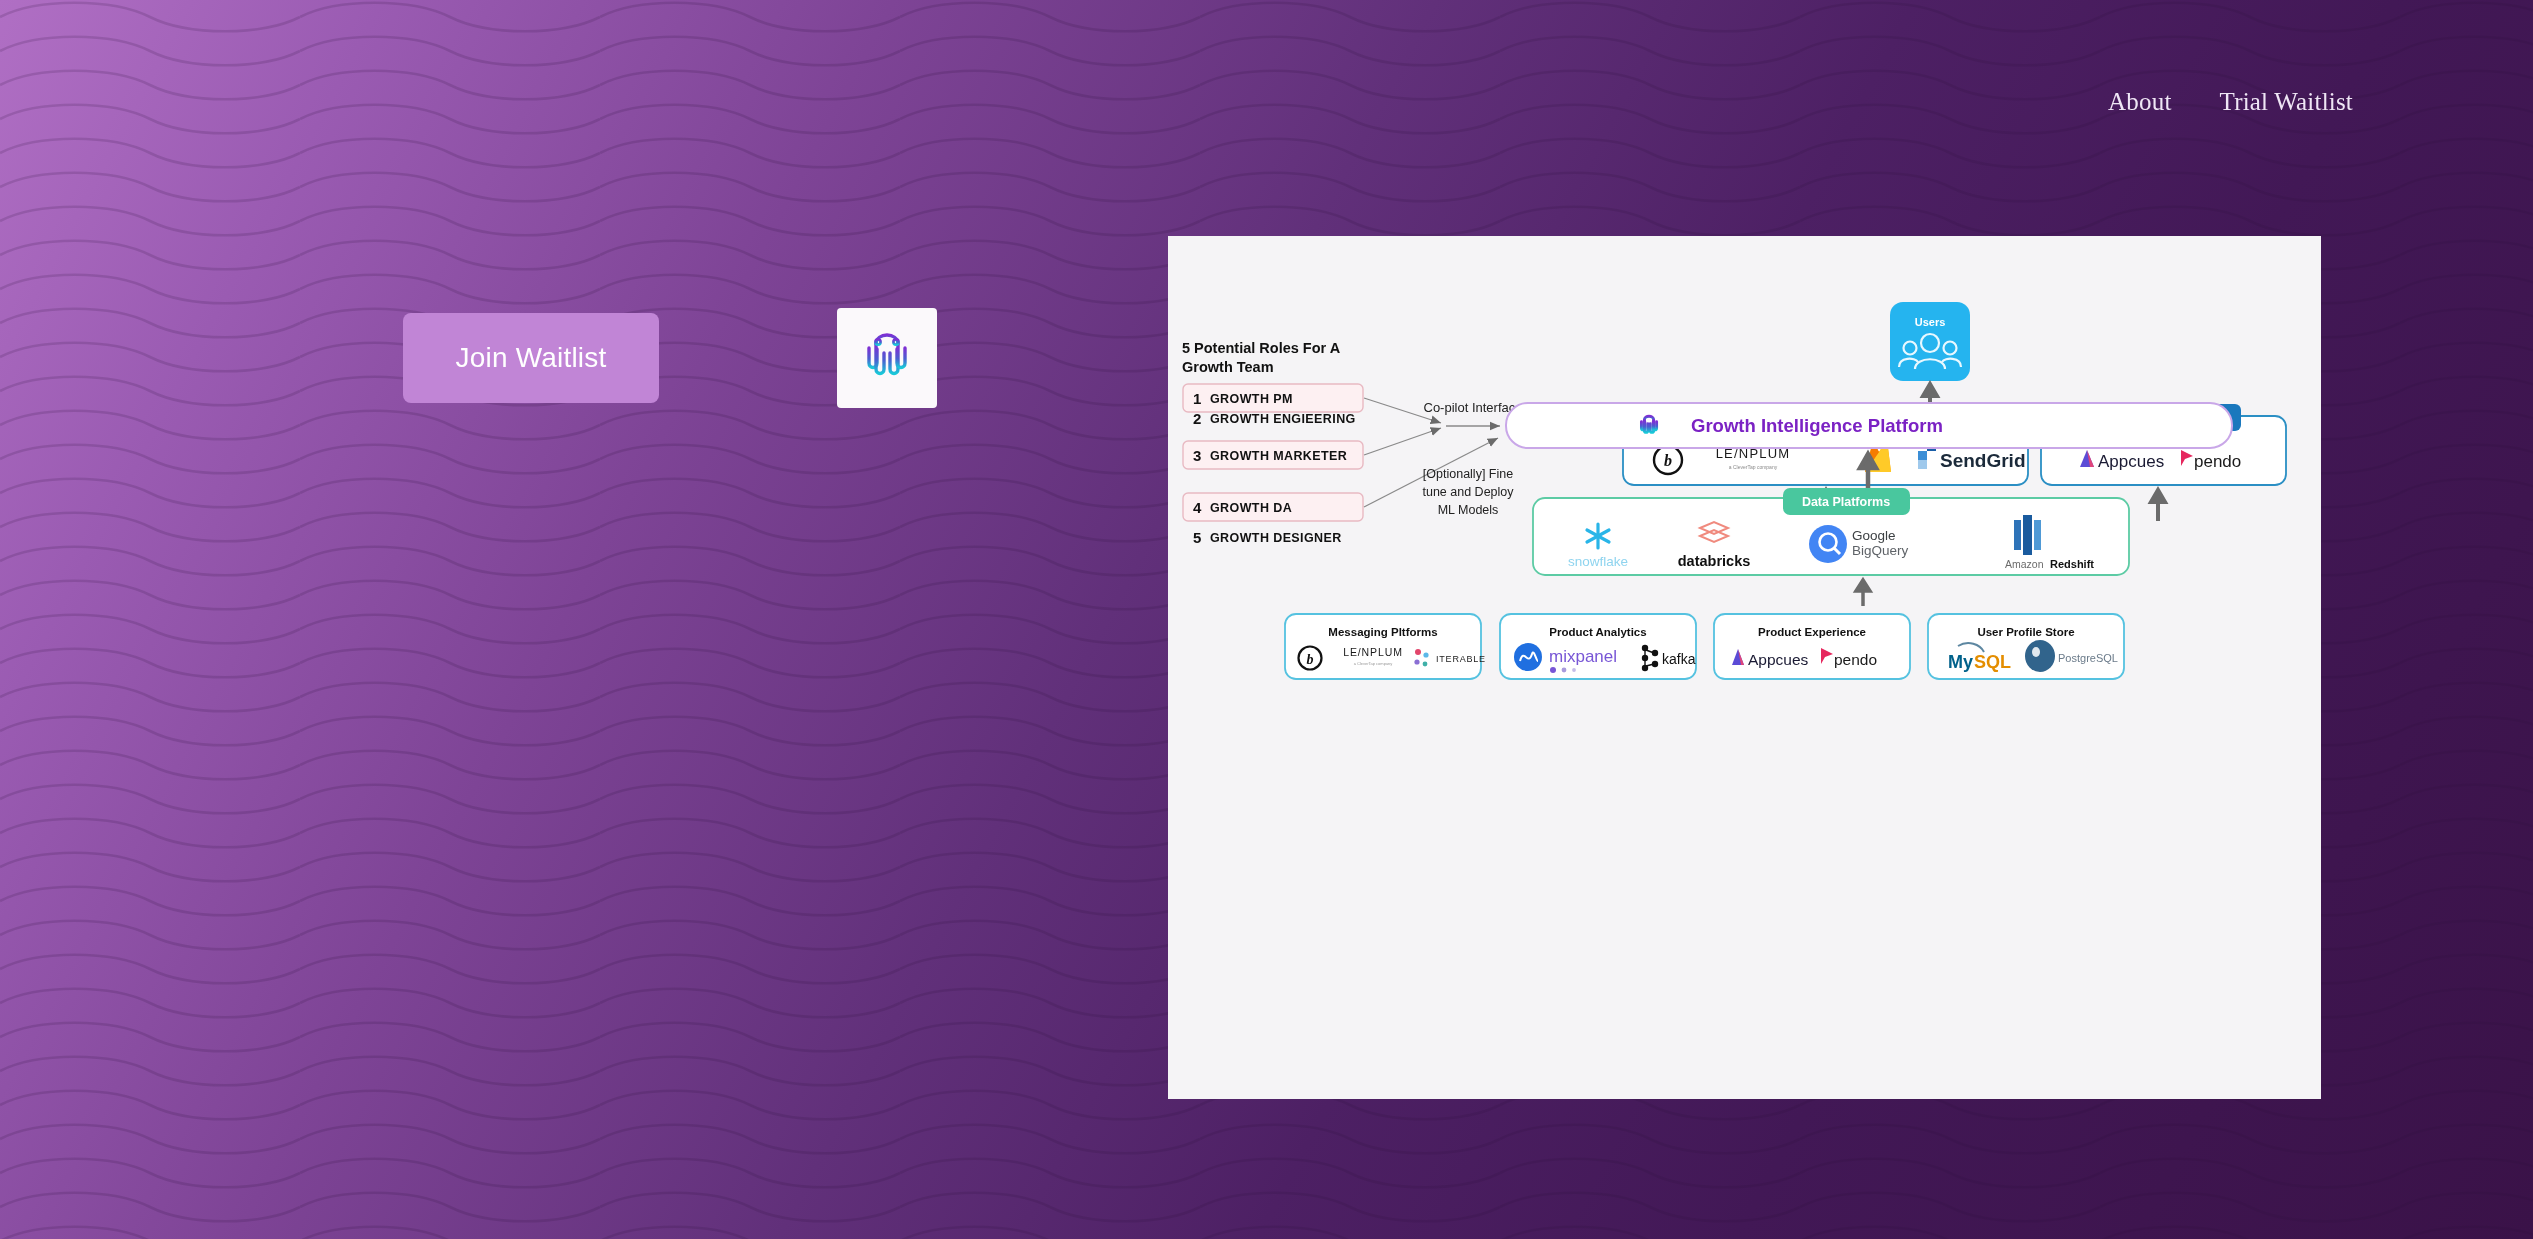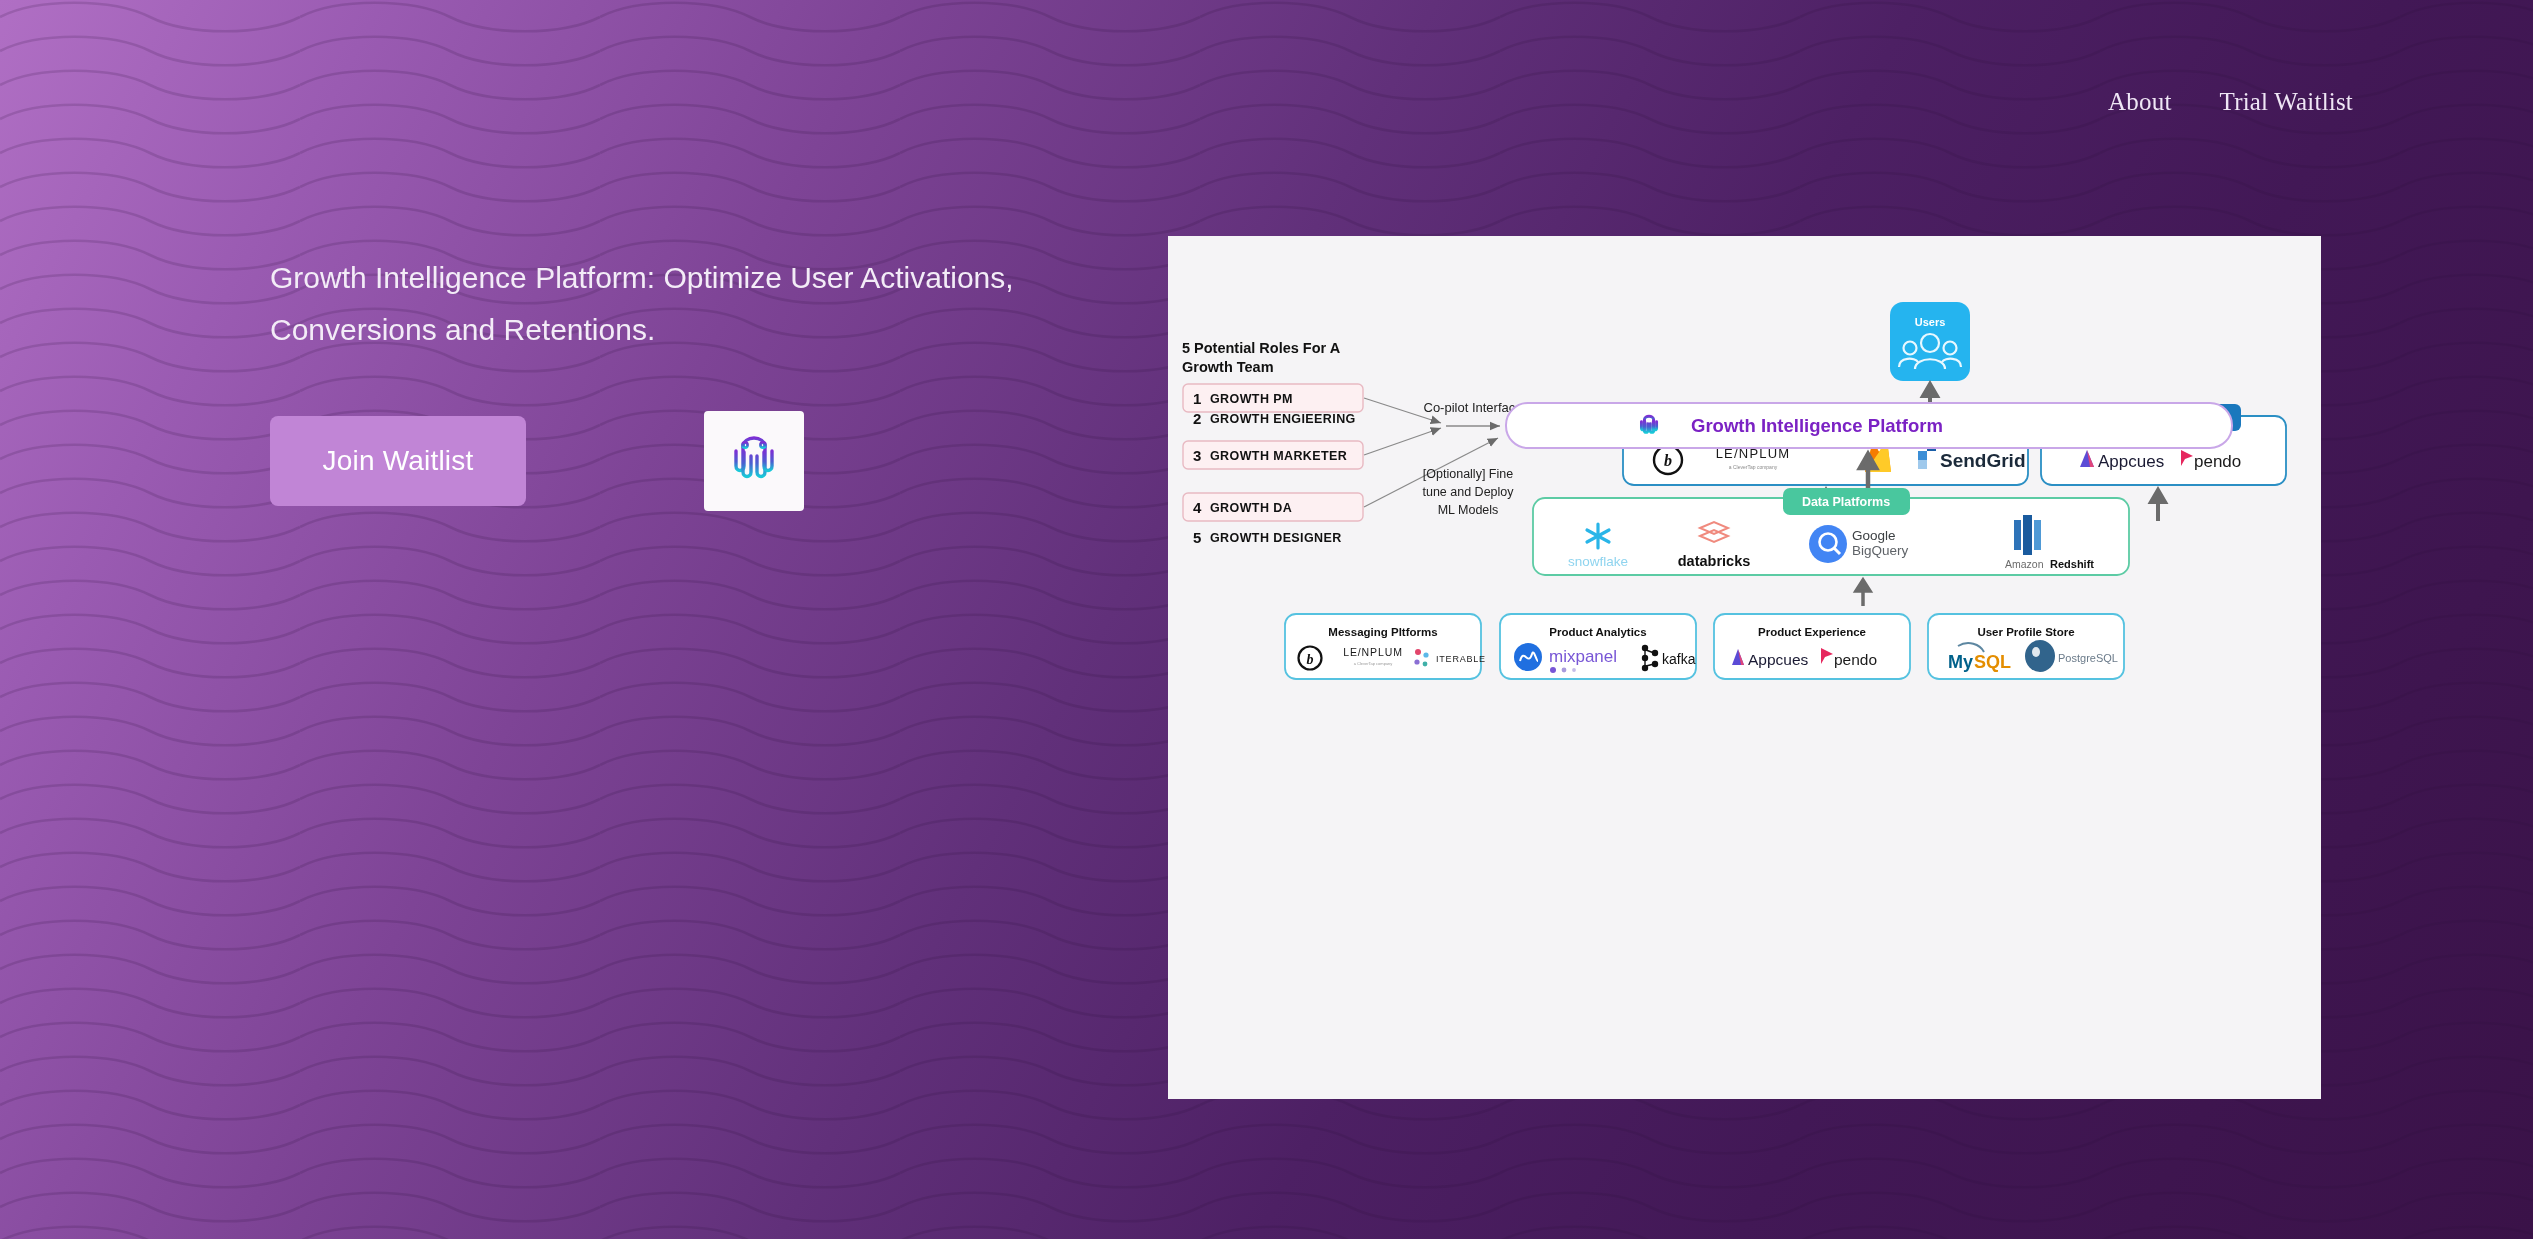--- a/index.html
+++ b/index.html
@@ -55,21 +55,21 @@
   }
   #tagline {
     color:#f3ecf7;
     font-size:30px;
     line-height:1.72;
     font-weight:400;
     max-width:790px;
   }
   #cta-row {
     margin-top:56px;
-    display:flex; align-items:center; gap:178px;
+    display:flex; align-items:center; gap:178px;justify-content:center;
   }
   #join-btn {
     width:256px; height:90px;
     background:#c185d6;
     border:none; border-radius:8px;
     color:#ffffff;
     font-size:28px;
     font-family:"Liberation Sans", sans-serif;
     cursor:pointer;
     letter-spacing:.2px;
@@ -104,24 +104,20 @@
     <rect width="2533" height="1239" fill="url(#wv)"></rect>
   </svg>
 
 
   <nav id="nav">
     <a href="#">About</a>
     <a href="#">Trial Waitlist</a>
   </nav>
 
   <div id="hero">
-    <div id="tagline">
-      <div>Growth Intelligence Platform: Optimize User Activations,</div>
-      <div>Conversions and Retentions.</div>
-    </div>
 
     <div id="cta-row">
       <button id="join-btn">Join Waitlist</button>
 
       <div id="logo-tile">
         <svg width="62" height="66" viewBox="0 0 62 66" xmlns="http://www.w3.org/2000/svg">
           <defs>
             <linearGradient id="og" x1="0" y1="0" x2="0" y2="1">
               <stop offset="0%" stop-color="#7d2fd4"></stop>
               <stop offset="55%" stop-color="#4a5fd0"></stop>

